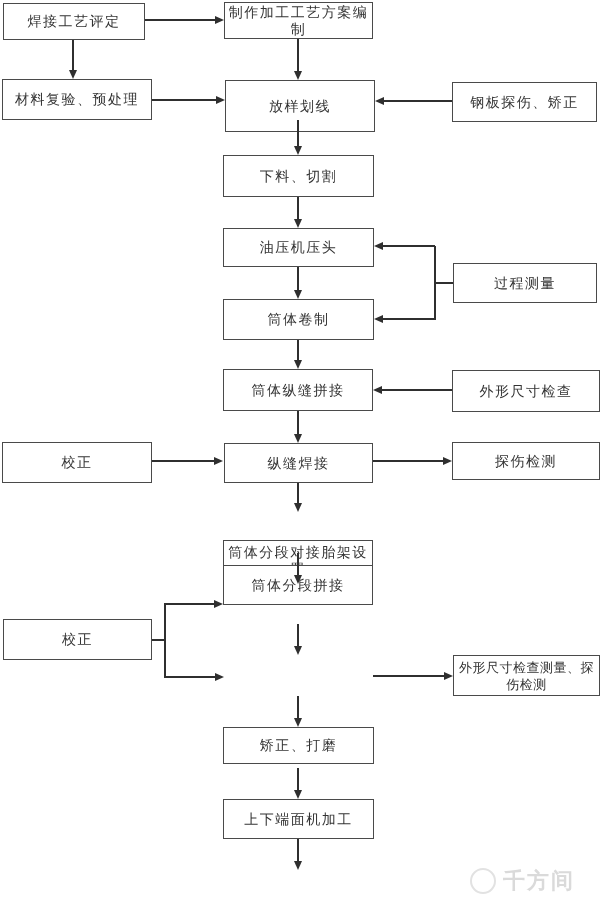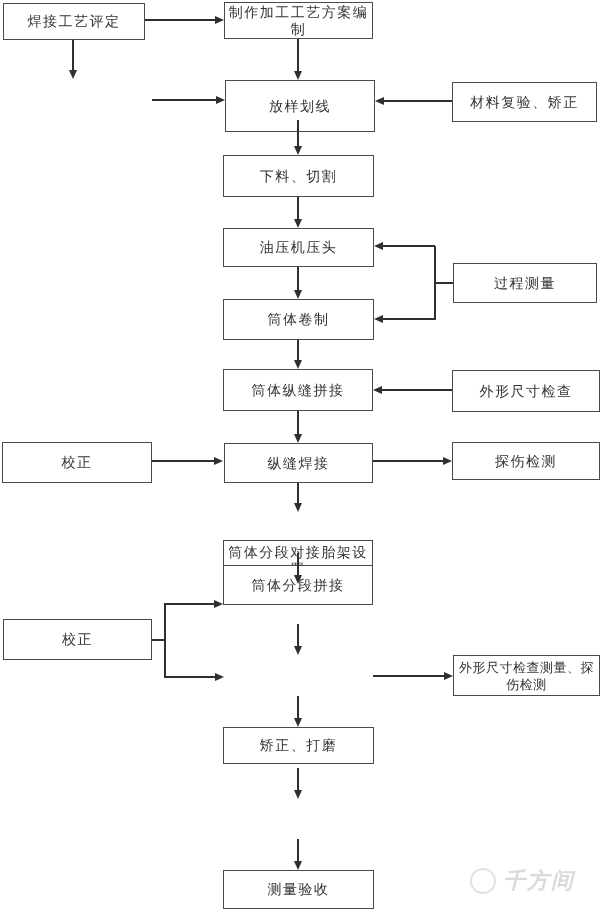--- a/index.html
+++ b/index.html
@@ -38,35 +38,36 @@
     left:470px;top:866px;
     display:flex;align-items:center;gap:7px;
     color:#dcdcdc;
     font-family:"DejaVu Sans","Liberation Sans",sans-serif;
   }
   .wm-circle{
     width:26px;height:26px;border-radius:50%;
     border:2px solid #e2e2e2;
     box-sizing:border-box;
   }
-  .wm-text{font-size:22px;font-weight:bold;letter-spacing:2px;color:#dadada;font-style:italic;}
+  .wm-text{font-size:22px;font-weight:bold;letter-spacing:2px;color:#dadada;}
 </style>
 </head>
 <body>
 
 <div id="canvas">
 
   <div class="box" style="left:3px;top:3px;width:142px;height:37px">焊接工艺评定</div>
 
   <div class="box" style="left:224px;top:2px;width:149px;height:37px">制作加工工艺方案编制</div>
 
+  <div class="box" style="left:2px;top:79px;width:150px;height:41px">材料复验、预处理</div>
 
   <div class="box" style="left:225px;top:80px;width:150px;height:52px">放样划线</div>
 
-  <div class="box" style="left:452px;top:82px;width:145px;height:40px">材料复验、矫正</div>
+  <div class="box" style="left:452px;top:82px;width:145px;height:40px">钢板探伤、矫正</div>
 
   <div class="box" style="left:223px;top:155px;width:151px;height:42px">下料、切割</div>
 
   <div class="box" style="left:223px;top:228px;width:151px;height:39px">油压机压头</div>
 
   <div class="box" style="left:223px;top:299px;width:151px;height:41px">筒体卷制</div>
 
   <div class="box" style="left:453px;top:263px;width:144px;height:40px">过程测量</div>
 
   <div class="box" style="left:223px;top:369px;width:150px;height:42px">筒体纵缝拼接</div>
@@ -83,22 +84,22 @@
 
   <div class="box" style="left:223px;top:565px;width:150px;height:40px">筒体分段拼接</div>
 
   <div class="box" style="left:3px;top:619px;width:149px;height:41px">校正</div>
 
 
   <div class="box small-text" style="left:453px;top:655px;width:147px;height:41px">外形尺寸检查测量、探伤检测</div>
 
   <div class="box" style="left:223px;top:727px;width:151px;height:37px">矫正、打磨</div>
 
+  <div class="box" style="left:223px;top:799px;width:151px;height:40px">上下端面机加工</div>
 
-  <div class="box" style="left:223px;top:870px;width:151px;height:39px">测量验收</div>
 
   <div class="h" style="left:145px;top:19.25px;width:70px"></div>
   <div class="ah ah-r" style="left:215px;top:15.5px"></div>
 
   <div class="v" style="left:72.25px;top:40px;height:30px"></div>
   <div class="ah ah-d" style="left:68.5px;top:70px"></div>
 
   <div class="v" style="left:297.25px;top:39px;height:32px"></div>
   <div class="ah ah-d" style="left:293.5px;top:71px"></div>
 

